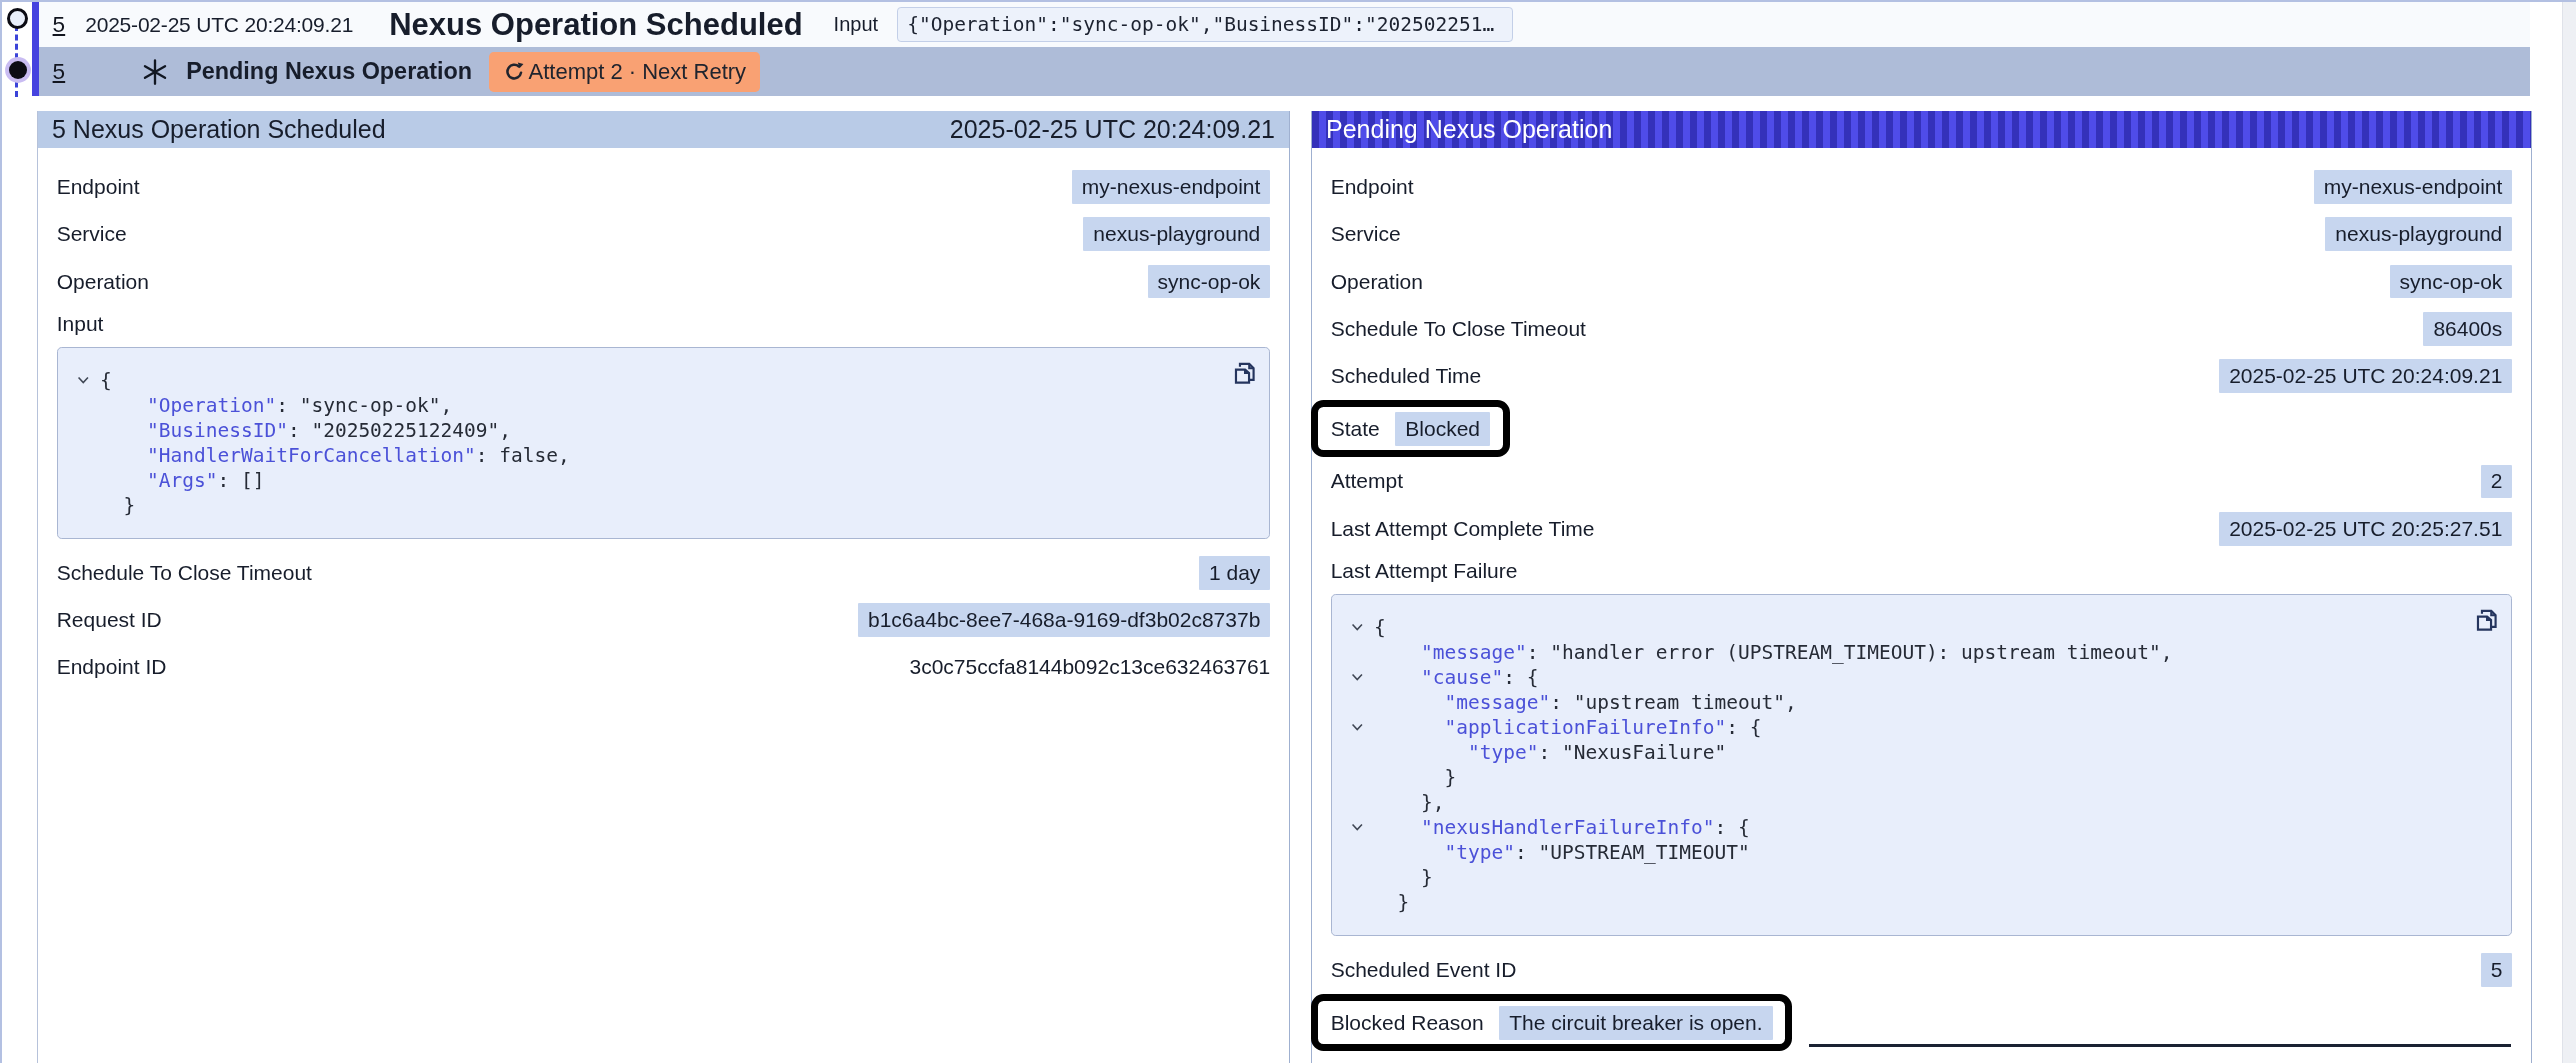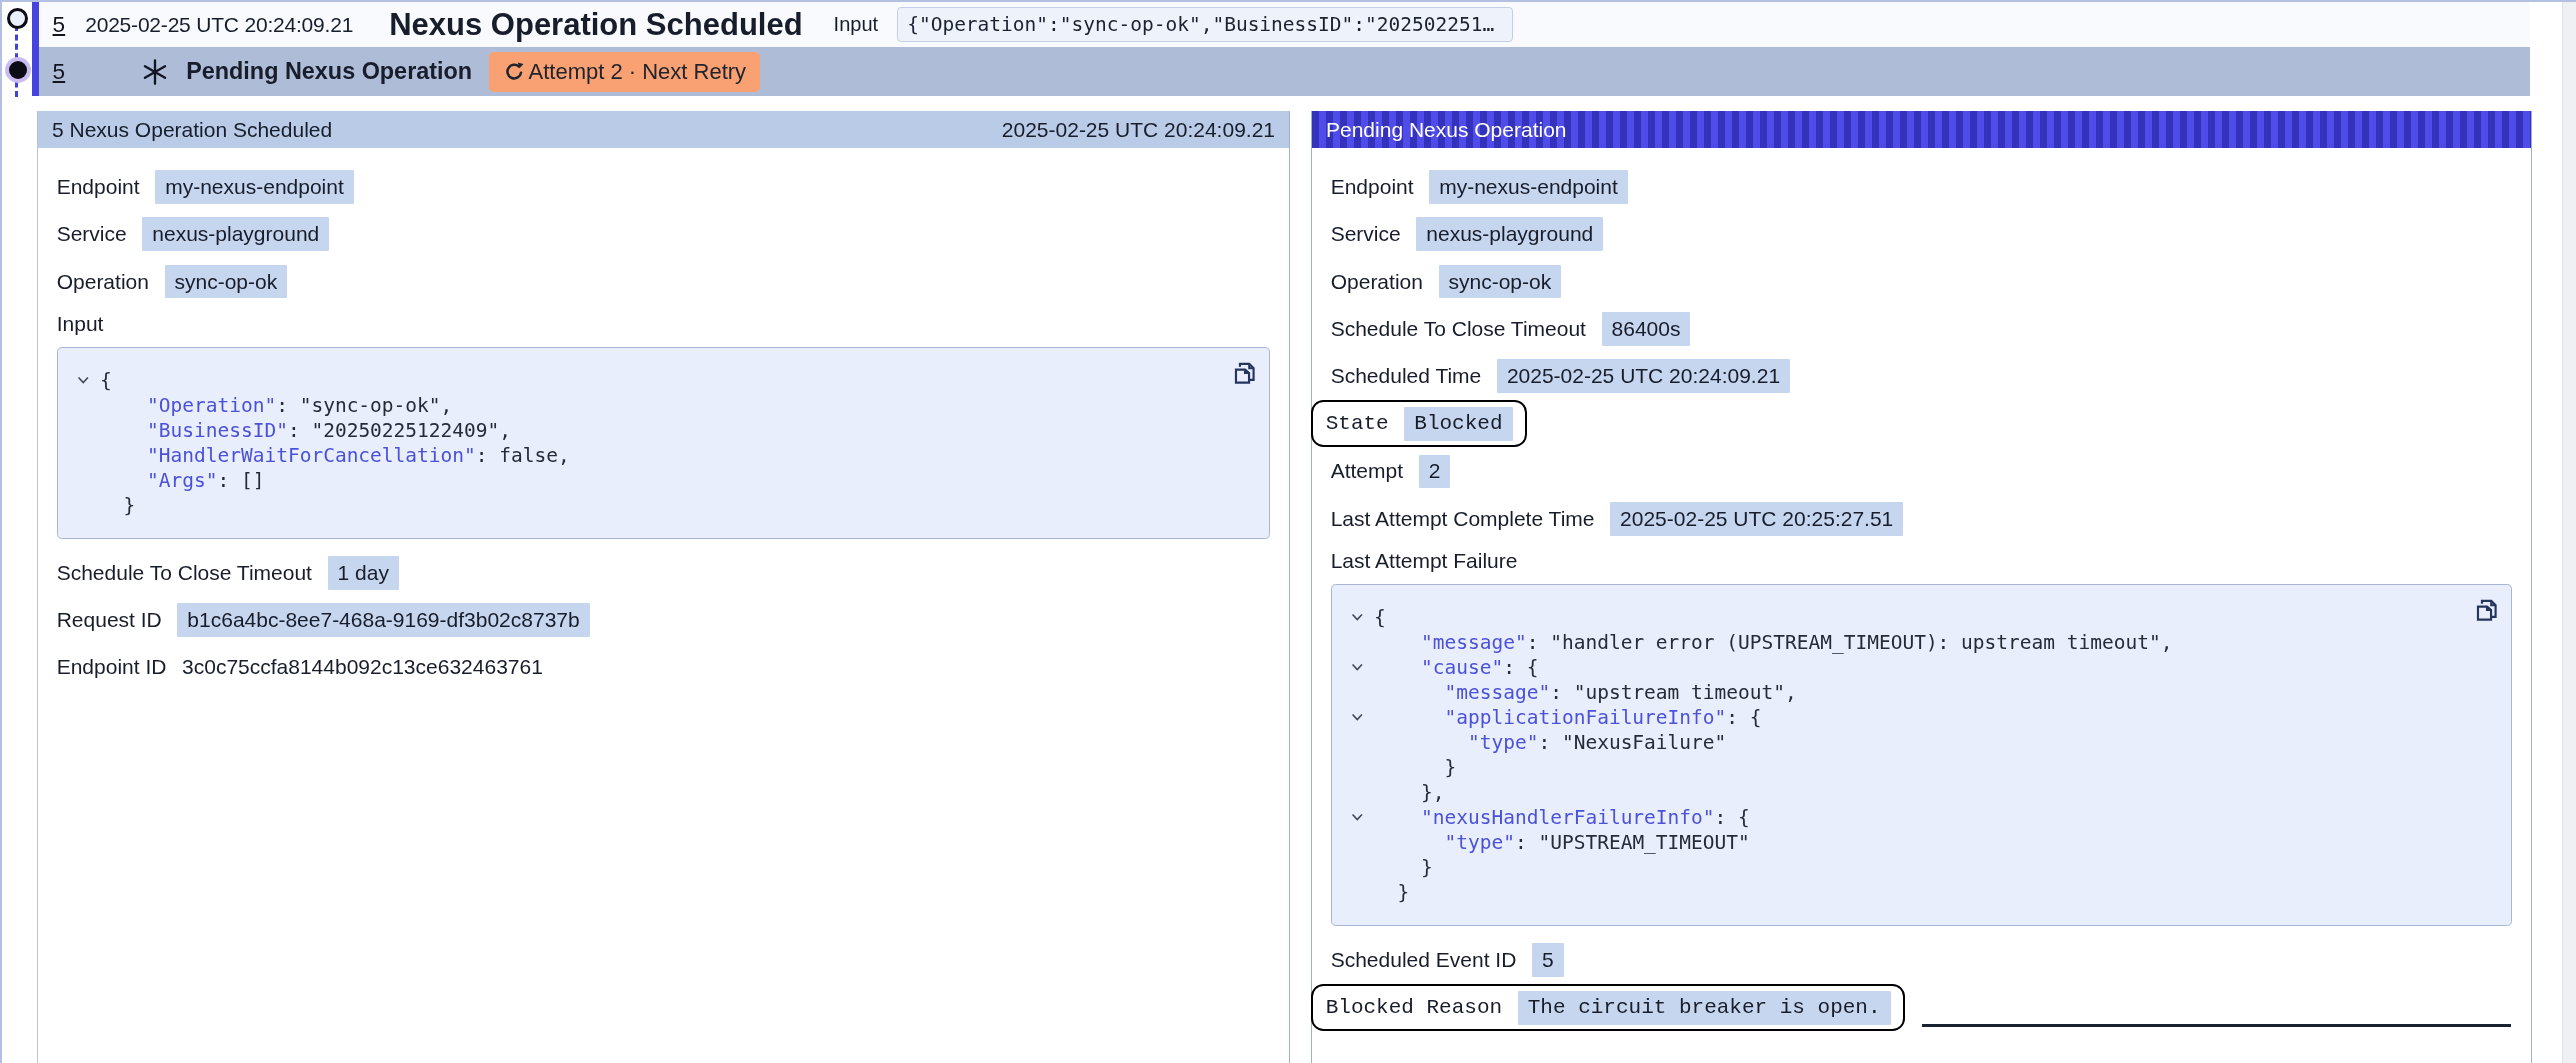--- a/index.html
+++ b/index.html
@@ -47,40 +47,40 @@
     background: #f9a173; border-radius: 4.7px; padding: 7px 14px; font-size: 22px; color: #20242e;
   }
 
   
   .panels { display: flex; gap: 21px; padding: 15px 0 0 35px; height: 969px; }
   .panel { background: #ffffff; }
   .panel.left  { width: 1253px; border-left: 1.6px solid #b6c2da; border-right: 1.6px solid #9fb0d0; }
   .panel.right { width: 1221px; border-left: 1.6px solid #9fb0d0; border-right: 1.6px solid #9fb0d0; }
   .panel-header {
     height: 37px; display: flex; align-items: center; justify-content: space-between;
-    padding: 0 14px; font-size: 21px;
+    padding: 0 14px; font-size: 25px;
   }
   .panel.left .panel-header { background: #b9cbe7; }
   .panel.right .panel-header {
     background: repeating-linear-gradient(90deg, #3431ba 0 7px, #4f4ce9 7px 14px);
     color: #ffffff; font-weight: 500;
   }
   .panel-body { padding: 22px 18.7px 0 18.7px; }
 
   
-  .field { display: flex; align-items: center; gap: 15.6px; margin-bottom: 13.3px; font-size: 21px; min-height: 34px; }
+  .field { display: flex; align-items: center; gap: 15.6px; margin-bottom: 13.3px; font-size: 21px; min-height: 34px; justify-content: space-between; }
   .badge { background: #c7d6ef; border-radius: 1px; padding: 3.9px 10px; line-height: 26px; white-space: nowrap; }
   .link-value { padding: 3.9px 0; line-height: 26px; }
   .code-label { margin: 4.7px 0 11px 0; font-size: 21px; }
 
   
   .annotation {
     display: inline-flex; align-items: center; gap: 15.6px;
-    border: 2px solid #000000; border-radius: 12.5px;
-    padding: 4.7px 12.5px; margin-left: -19.5px; font-family: Liberation Mono, monospace;
+    border: 7px solid #000000; border-radius: 12.5px;
+    padding: 4.7px 12.5px; margin-left: -19.5px;
   }
   .field.annotated { margin-top: -6.2px; margin-bottom: 7px; }
   .trail { flex: 1; align-self: flex-end; border-bottom: 3.1px solid #1a2232; margin: 0 1.6px 4.7px 1.6px; }
 
   
   .code-block {
     position: relative; background: #e8eefb; border: 1.6px solid #a9b6d2; border-radius: 4.7px;
     padding: 20px 55px 20px 9.4px; margin-bottom: 17px;
     font-family: "DejaVu Sans Mono", monospace; font-size: 19.5px; line-height: 25px; color: #262b36;
   }

